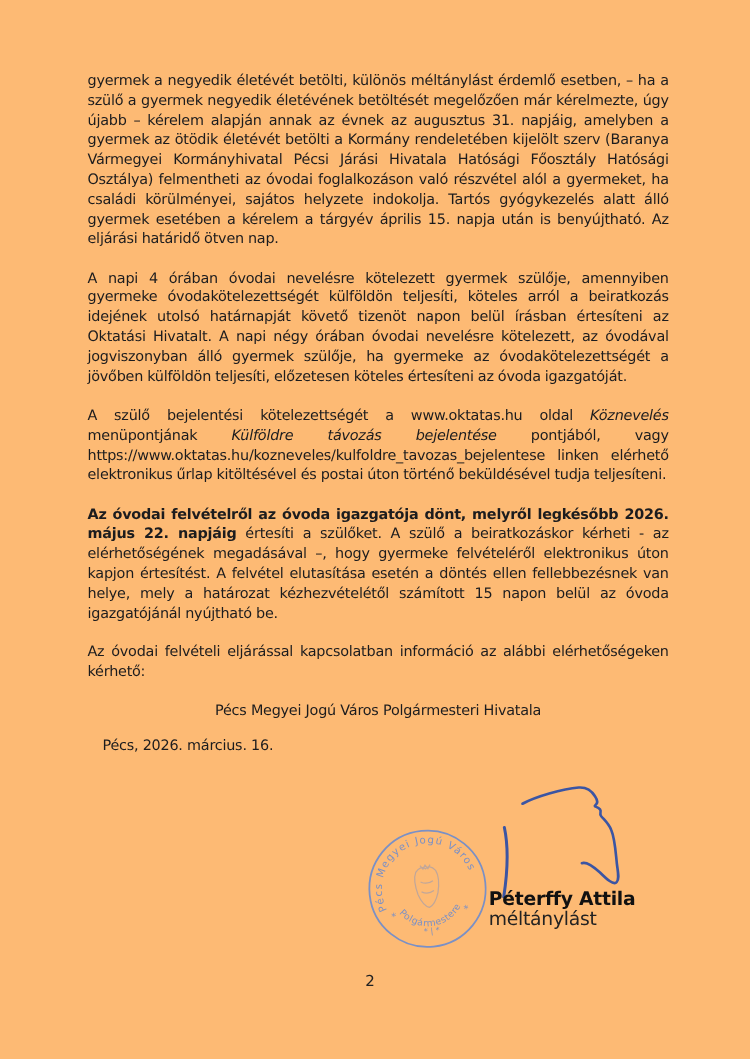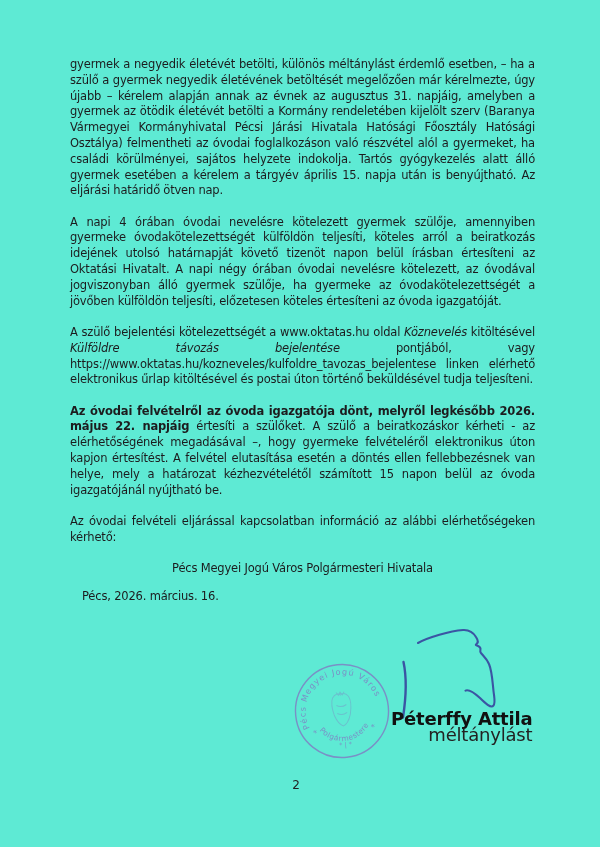--- a/index.html
+++ b/index.html
@@ -4,21 +4,21 @@
 <style>
   html,body { margin:0; padding:0; }
   body {
     width:600px; height:847px;
     background:#ffffff;
     font-family:"DejaVu Sans","Liberation Sans",sans-serif;
     color:#1c1c1e;
     position:relative;
     overflow:hidden;
   }
-  .page { position:relative; width:600px; height:847px; background:#5eead4; }
+  .page { position:relative; width:600px; height:847px; background:#fdba74; }
   .content { position:absolute; left:70px; top:57px; width:465px; }
   p.body {
     margin:0 0 15.5px 0;
     font-size:11.5px;
     line-height:15.8px;
     text-align:justify;
     letter-spacing:-0.18px;
     word-spacing:-0.2px;
   }
   p.body b { font-weight:bold; }
@@ -35,21 +35,21 @@
     font-size:11.5px;
     letter-spacing:-0.18px;
     margin:12px;
   }
   .overlay {
     position:absolute; left:0; top:0; width:600px; height:847px;
     pointer-events:none;
   }
   .name-block {
     position:absolute; left:391px; top:711px;
-    font-size:18px; line-height:16px; letter-spacing:-0.2px;text-align:right;
+    font-size:15px; line-height:16px; letter-spacing:-0.2px;
   }
   .name-block .name { font-weight:bold; color:#111; }
   .name-block .title { color:#222; }
   .page-number {
     position:absolute; left:296px; top:778px;
     transform:translateX(-50%);
     font-size:12px; color:#222;
   }
   .stamp-text { font-family:"DejaVu Sans","Liberation Sans",sans-serif; }
 </style>
@@ -57,21 +57,21 @@
 <body>
 
 <div class="page">
 
   <div class="content">
 
     <p class="body">gyermek a negyedik életévét betölti, különös méltánylást érdemlő esetben, – ha a szülő a gyermek negyedik életévének betöltését megelőzően már kérelmezte, úgy újabb – kérelem alapján annak az évnek az augusztus 31. napjáig, amelyben a gyermek az ötödik életévét betölti a Kormány rendeletében kijelölt szerv (Baranya Vármegyei Kormányhivatal Pécsi Járási Hivatala Hatósági Főosztály Hatósági Osztálya) felmentheti az óvodai foglalkozáson való részvétel alól a gyermeket, ha családi körülményei, sajátos helyzete indokolja. Tartós gyógykezelés alatt álló gyermek esetében a kérelem a tárgyév április 15. napja után is benyújtható. Az eljárási határidő ötven nap.</p>
 
     <p class="body">A napi 4 órában óvodai nevelésre kötelezett gyermek szülője, amennyiben gyermeke óvodakötelezettségét külföldön teljesíti, köteles arról a beiratkozás idejének utolsó határnapját követő tizenöt napon belül írásban értesíteni az Oktatási Hivatalt. A napi négy órában óvodai nevelésre kötelezett, az óvodával jogviszonyban álló gyermek szülője, ha gyermeke az óvodakötelezettségét a jövőben külföldön teljesíti, előzetesen köteles értesíteni az óvoda igazgatóját.</p>
 
-    <p class="body"><span>A szülő bejelentési kötelezettségét a www.oktatas.hu oldal </span><i>Köznevelés</i><span> kitöltésével </span><i>Külföldre távozás bejelentése</i><span> pontjából, vagy https://www.oktatas.hu/kozneveles/kulfoldre_tavozas_bejelentese linken elérhető elektronikus űrlap kitöltésével és postai úton történő beküldésével tudja teljesíteni.</span></p>
+    <p class="body"><span>A szülő bejelentési kötelezettségét a www.oktatas.hu oldal </span><i>Köznevelés</i><span> menüpontjának </span><i>Külföldre távozás bejelentése</i><span> pontjából, vagy https://www.oktatas.hu/kozneveles/kulfoldre_tavozas_bejelentese linken elérhető elektronikus űrlap kitöltésével és postai úton történő beküldésével tudja teljesíteni.</span></p>
 
     <p class="body"><b>Az óvodai felvételről az óvoda igazgatója dönt, melyről legkésőbb 2026. május 22. napjáig</b><span> értesíti a szülőket. A szülő a beiratkozáskor kérheti - az elérhetőségének megadásával –, hogy gyermeke felvételéről elektronikus úton kapjon értesítést. A felvétel elutasítása esetén a döntés ellen fellebbezésnek van helye, mely a határozat kézhezvételétől számított 15 napon belül az óvoda igazgatójánál nyújtható be.</span></p>
 
     <p class="body">Az óvodai felvételi eljárással kapcsolatban információ az alábbi elérhetőségeken kérhető:</p>
 
     <div class="contact">
       <div>Pécs Megyei Jogú Város Polgármesteri Hivatala</div>
     </div>
 
     <p class="date-line">Pécs, 2026. március. 16.</p>

